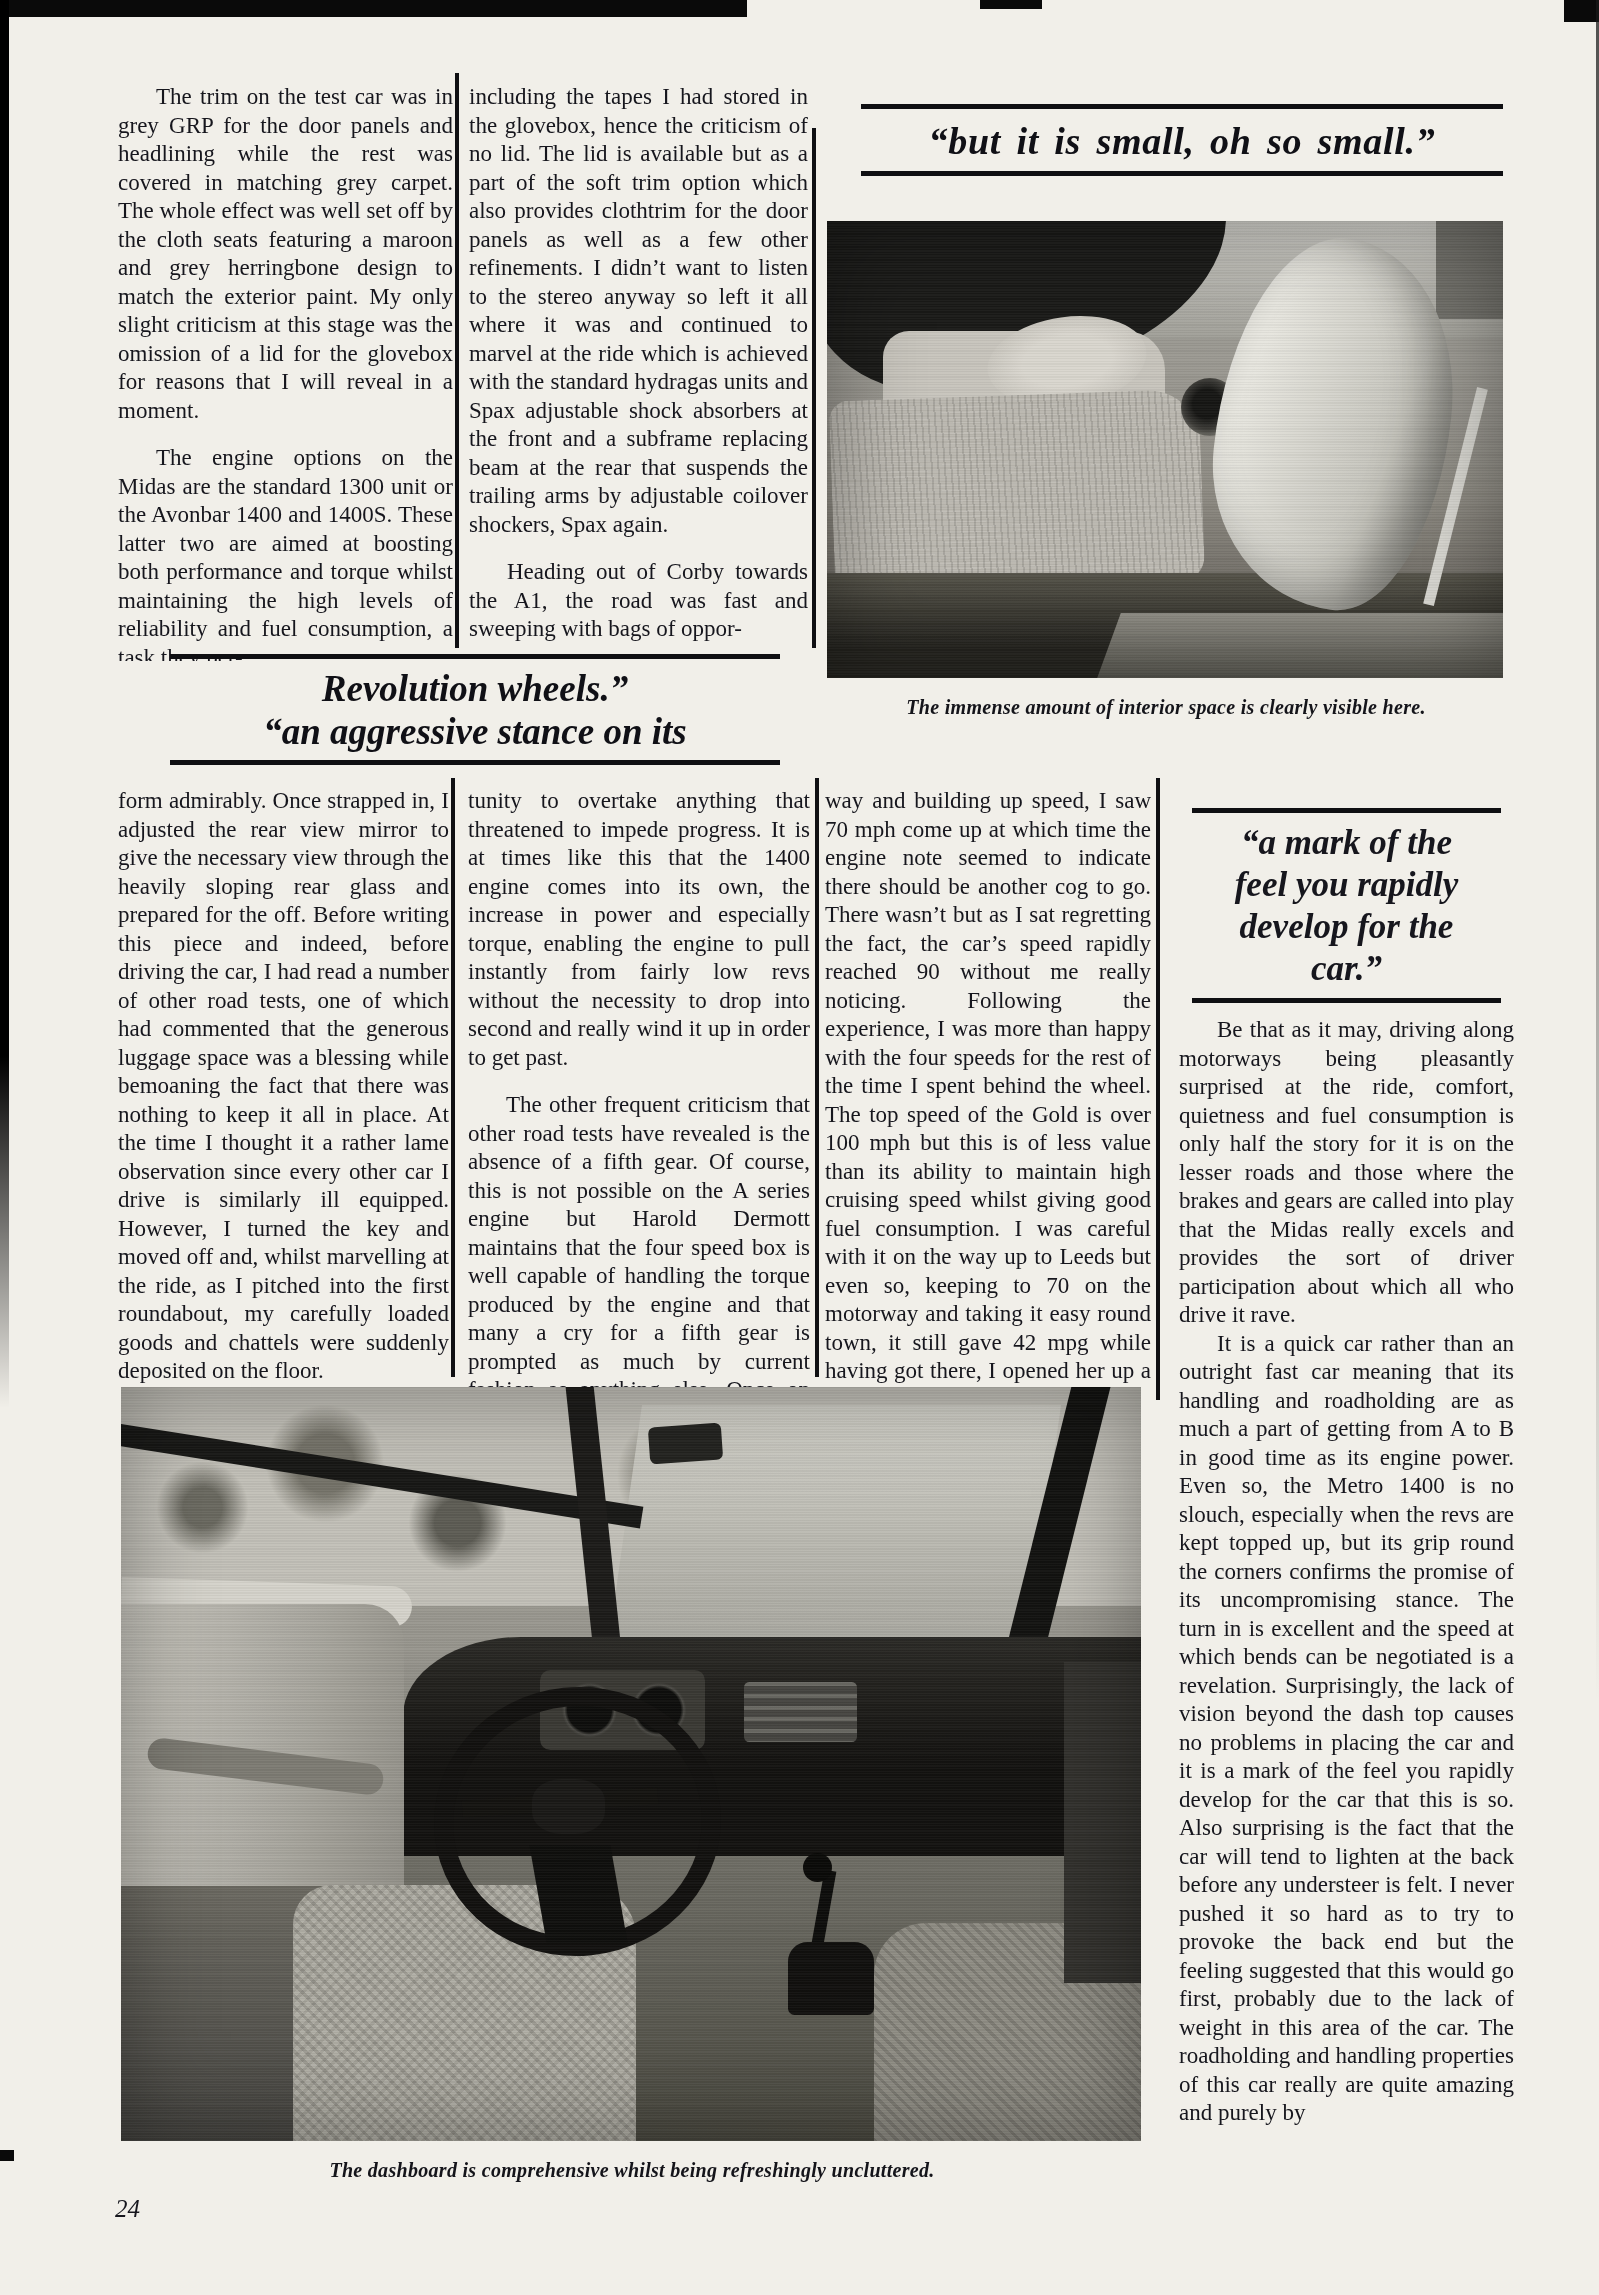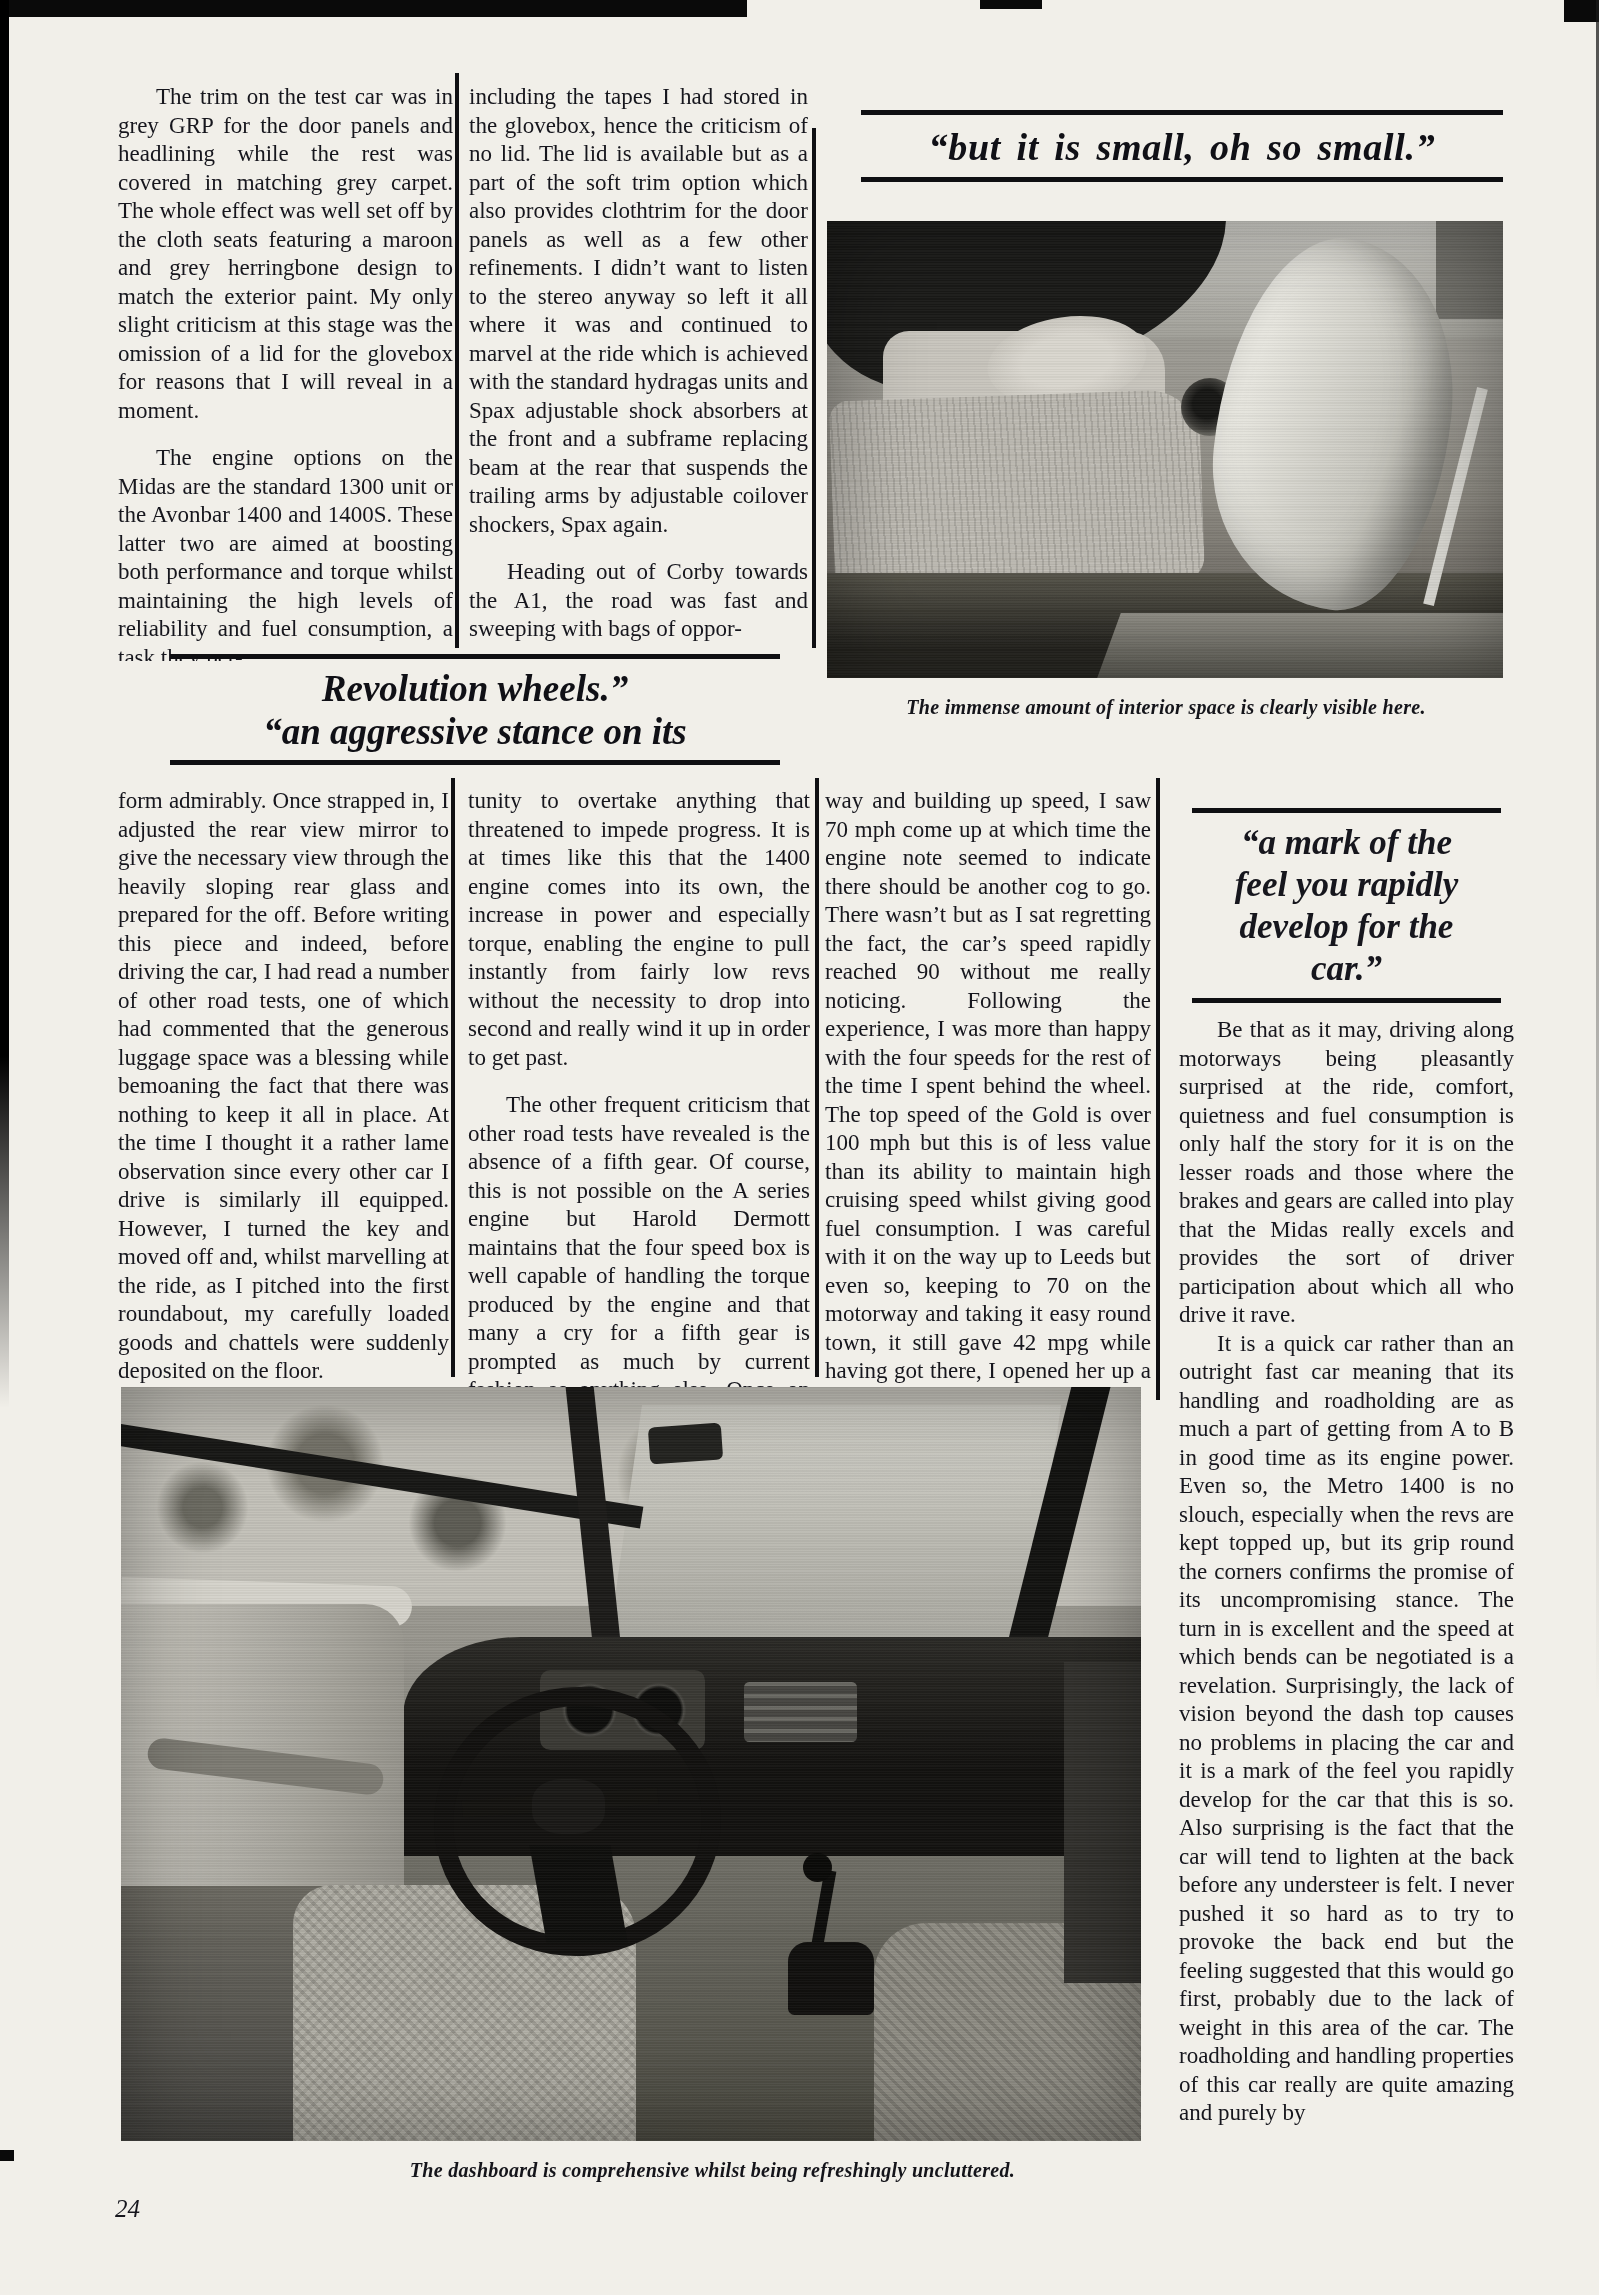--- a/index.html
+++ b/index.html
@@ -118,21 +118,21 @@
   <div class="edge-left"></div>
   <div class="edge-right"></div>
   <div class="scan" style="left:0;top:2150px;width:14.4px;height:10.5px;"></div>
 
   <div class="vrule" style="left:455px;top:73px;height:575px;"></div>
   <div class="vrule" style="left:812px;top:128px;height:520px;"></div>
   <div class="vrule" style="left:451px;top:778px;height:599px;"></div>
   <div class="vrule" style="left:815px;top:778px;height:599px;"></div>
   <div class="vrule" style="left:1156px;top:778px;height:622px;"></div>
 
-  <div class="pq" style="left:858px;top:110px;width:648px;">
+  <div class="pq" style="left:858px;top:104px;width:648px;">
     <div class="hrule"></div>
     <div class="pq1-text">“but it is small, oh so small.”</div>
     <div class="hrule"></div>
   </div>
 
   <div class="photo" style="left:827px;top:221px;width:676px;height:457px;">
     <div class="tp-base"></div>
     <div class="tp-headliner"></div>
     <div class="tp-hatch"></div>
     <div class="tp-winright"></div>
@@ -211,18 +211,18 @@
     <div class="bp-stick"></div>
     <div class="bp-knob"></div>
     <div class="bp-gearboot"></div>
     <div class="bp-rdoor"></div>
     <div class="bp-wheel"></div>
     <div class="bp-spoke"></div>
     <div class="bp-hub"></div>
     <div class="bp-boot"></div>
     <div class="grain"></div>
   </div>
-  <div class="caption" style="left:249px;top:2159px;width:766px;text-align:right;">The dashboard is comprehensive whilst being refreshingly uncluttered.</div>
+  <div class="caption" style="left:249px;top:2159px;width:766px;">The dashboard is comprehensive whilst being refreshingly uncluttered.</div>
 
   <div class="pagenum" style="left:115px;top:2195px;font-style:italic;">24</div>
 
 </div>
 
 
 </body></html>

